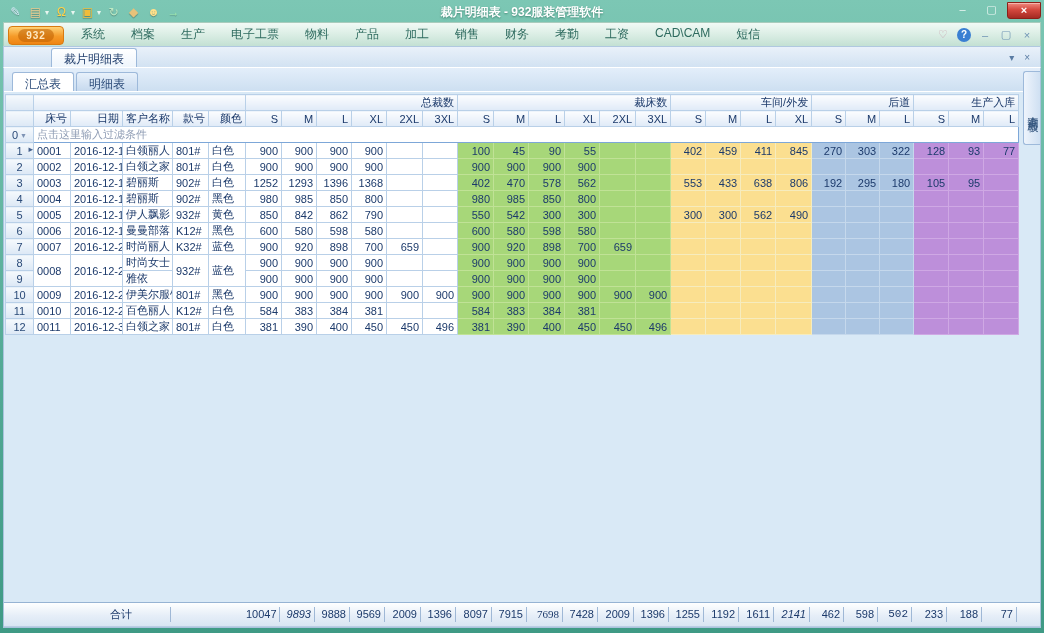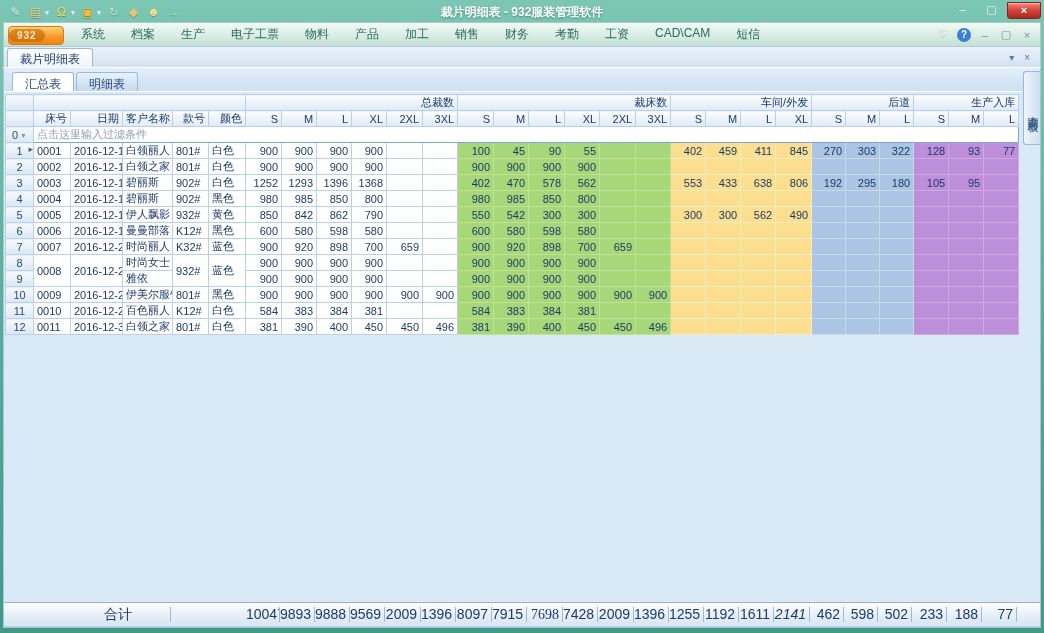--- a/index.html
+++ b/index.html
@@ -24,34 +24,34 @@
   .winbtn.close { width:34px; height:17px; color:#fff; font-weight:bold;
     background:linear-gradient(#f08a80,var(--close-red) 45%,#a52a22);
     border:1px solid #8c1f18; box-shadow:inset 0 1px 0 rgba(255,255,255,.4); }
 
   
   .menubar { height:24px; flex:0 0 auto; display:flex; align-items:center;
     background:linear-gradient(#f2faf6,#d6ebe1 60%,#c3e0d3);
     border:1px solid #a9ccbd; border-bottom:none; position:relative; }
   .logo { margin:2px 4px 0 4px; width:56px; height:19px; border-radius:4px;
     background:linear-gradient(#ffd276,var(--logo-orange) 55%,#ef8413);
-    border:1px solid #d97a10; display:flex; align-items:center; justify-content:flex-start; }
+    border:1px solid #d97a10; display:flex; align-items:center; justify-content:center; }
   .logo-inner { background:rgba(190,95,0,.55); border-radius:7px; padding:0 8px;
     color:#ffe9c2; font-size:10px; font-weight:bold; letter-spacing:1px; line-height:13px; }
   .menu-item { font-size:12px; color:#2d6a5e; padding:3px 13px; cursor:default; }
   .menubar-right { margin-left:auto; display:flex; align-items:center; gap:7px; padding-right:6px; }
   .mr-icon { font-size:11px; color:#6f94b5; width:14px; text-align:center; }
   .mr-icon.help { width:14px; height:14px; border-radius:50%; background:#3a7fd2; color:#fff;
     font-size:10px; font-weight:bold; line-height:14px; }
   .mr-icon.heart { color:#c9a9b4; }
 
   
   .tabstrip { height:22px; flex:0 0 auto; background:linear-gradient(#e9f1fa,#d2e2f2);
     border:1px solid #b0c8e0; border-bottom:1px solid #ffffff;
-    display:flex; align-items:flex-end; position:relative; }
+    display:flex; align-items:flex-end; position:relative;padding-left:44px; }
   .doctab { margin-left:3px; height:19px; padding:2px 12px 0 12px; font-size:12px; color:#23406e;
     background:linear-gradient(#ffffff,#eef5fc); border:1px solid #9db9da; border-bottom:none;
     border-radius:3px 3px 0 0; }
   .tabstrip-ctrls { margin-left:auto; display:flex; gap:10px; padding:0 10px 4px 0; }
   .ts-ctrl { font-size:10px; color:#5a7ca3; }
 
   
   .content { flex:1 1 auto; background:#d9e9f6; border:1px solid #aac3dd; border-top:none;
     position:relative; display:flex; flex-direction:column; overflow:hidden; }
   .subtabs { height:24px; flex:0 0 auto; display:flex; align-items:flex-end;
@@ -85,21 +85,21 @@
   td.rk { background:var(--purple); border-color:#cfa8e4; }
   td.filtercell { background:#fff; color:#8e9cb4;
     border:1px solid #7da7d8; }
   .funnel { font-size:7px; color:#7d93b5; margin-left:2px; vertical-align:1px; }
   .marker { position:absolute; right:0; top:1px; font-size:9px; color:#44608c; }
 
   
   .totals { margin-top:auto; flex:0 0 auto; height:25px; display:flex; align-items:center;
     background:linear-gradient(#feffff,#e6eef8 55%,#d8e5f3);
     border-top:1px solid #96b3d3; border-bottom:1px solid #b9cde4;
-    font-size:14px; color:#1c3a6b; }
+    font-size:11px; color:#1c3a6b; }
   .tcell { height:15px; line-height:15px; border-right:1px solid #9fb8d6;
     overflow:hidden; white-space:nowrap; text-align:right; padding-right:3px; }
   .tcell.noborder { border-right:none; }
   .tcell.tleft { text-align:left; padding-left:2px; padding-right:11px; }
 </style>
 </head>
 <body>
 
 <div class="window">
 
@@ -604,36 +604,36 @@
               <td class="num rk"></td>
             </tr>
           </tbody>
       </table>
     </div>
 
     <div class="totals">
         <div class="tcell" style="width: 167px; padding-right: 38px;">合计</div>
         <div class="tcell noborder" style="width: 73px;"></div>
         <div class="tcell tleft" style="width: 36px;">10047</div>
-        <div class="tcell" style="width: 35px;">9893</div>
+        <div class="tcell" style="width: 35px; font-style: italic;">9893</div>
         <div class="tcell" style="width: 35px;">9888</div>
         <div class="tcell" style="width: 35px;">9569</div>
         <div class="tcell" style="width: 36px;">2009</div>
         <div class="tcell" style="width: 35px;">1396</div>
         <div class="tcell" style="width: 36px;">8097</div>
         <div class="tcell" style="width: 35px;">7915</div>
         <div class="tcell" style="width: 36px; font-family: Liberation Serif, serif;">7698</div>
         <div class="tcell" style="width: 35px;">7428</div>
         <div class="tcell" style="width: 36px;">2009</div>
         <div class="tcell" style="width: 35px;">1396</div>
         <div class="tcell" style="width: 35px;">1255</div>
         <div class="tcell" style="width: 35px;">1192</div>
         <div class="tcell" style="width: 35px;">1611</div>
         <div class="tcell" style="width: 36px; font-style: italic;">2141</div>
         <div class="tcell" style="width: 34px;">462</div>
         <div class="tcell" style="width: 34px;">598</div>
-        <div class="tcell" style="width: 34px;">502</div>
+        <div class="tcell" style="width: 34px; font-family: Liberation Mono, monospace;">502</div>
         <div class="tcell" style="width: 35px;">233</div>
         <div class="tcell" style="width: 35px;">188</div>
         <div class="tcell" style="width: 35px;">77</div>
       </div>
   </div>
 </div>
 
 </body></html>

